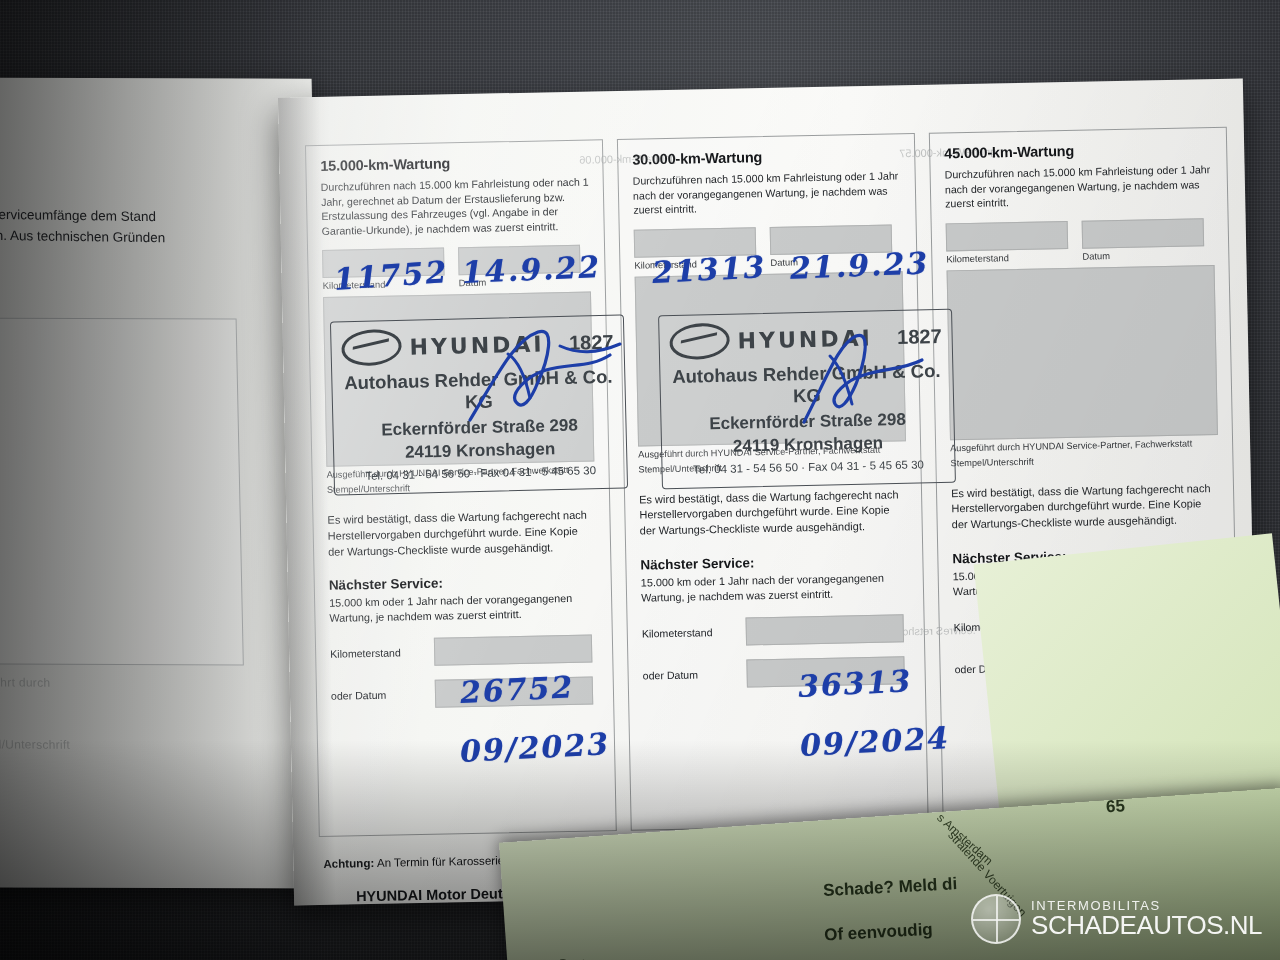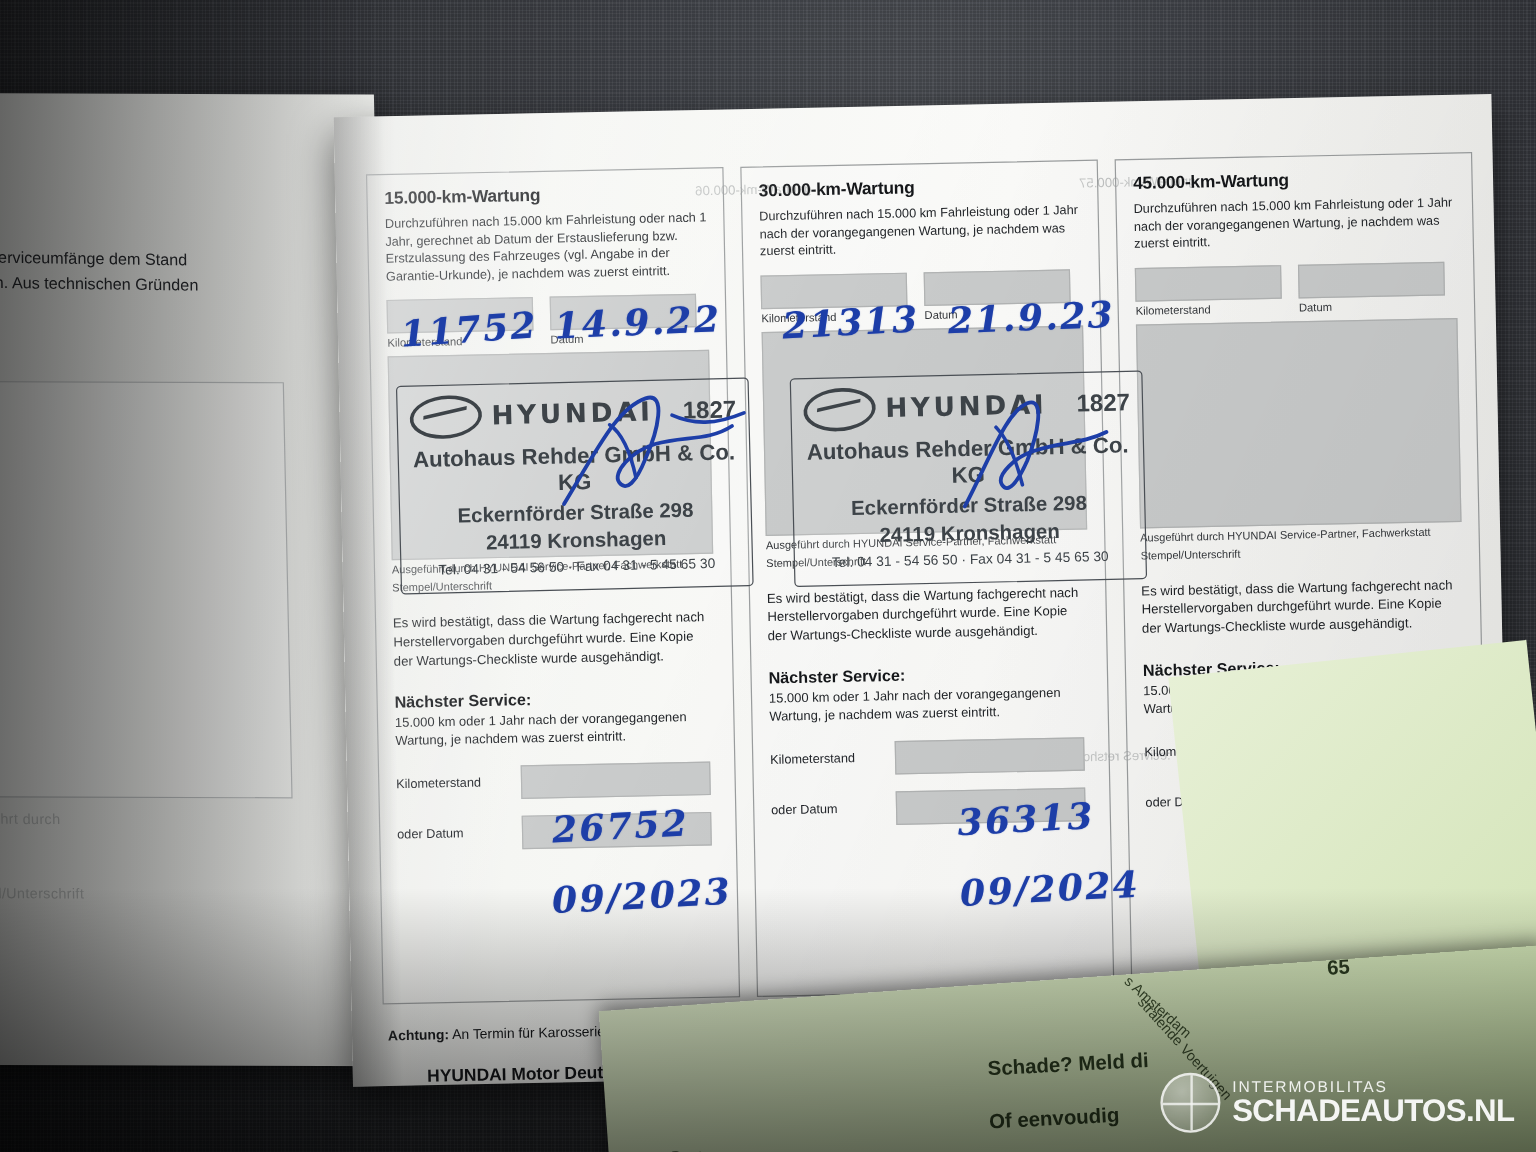--- a/index.html
+++ b/index.html
@@ -390,21 +390,21 @@
   .wm-text {
     line-height: 1.05;
   }
   .wm-top {
     font-size: 13px;
     color: rgba(255,255,255,0.95);
     letter-spacing: 1.6px;
   }
   .wm-main {
     font-size: 26px;
-    font-weight: bold;
+    font-weight: normal;
     color: #ffffff;
     letter-spacing: -0.5px;
   }
 </style>
 </head>
 <body>
 
 <div class="scene">
   <div class="fabric"></div>
 

